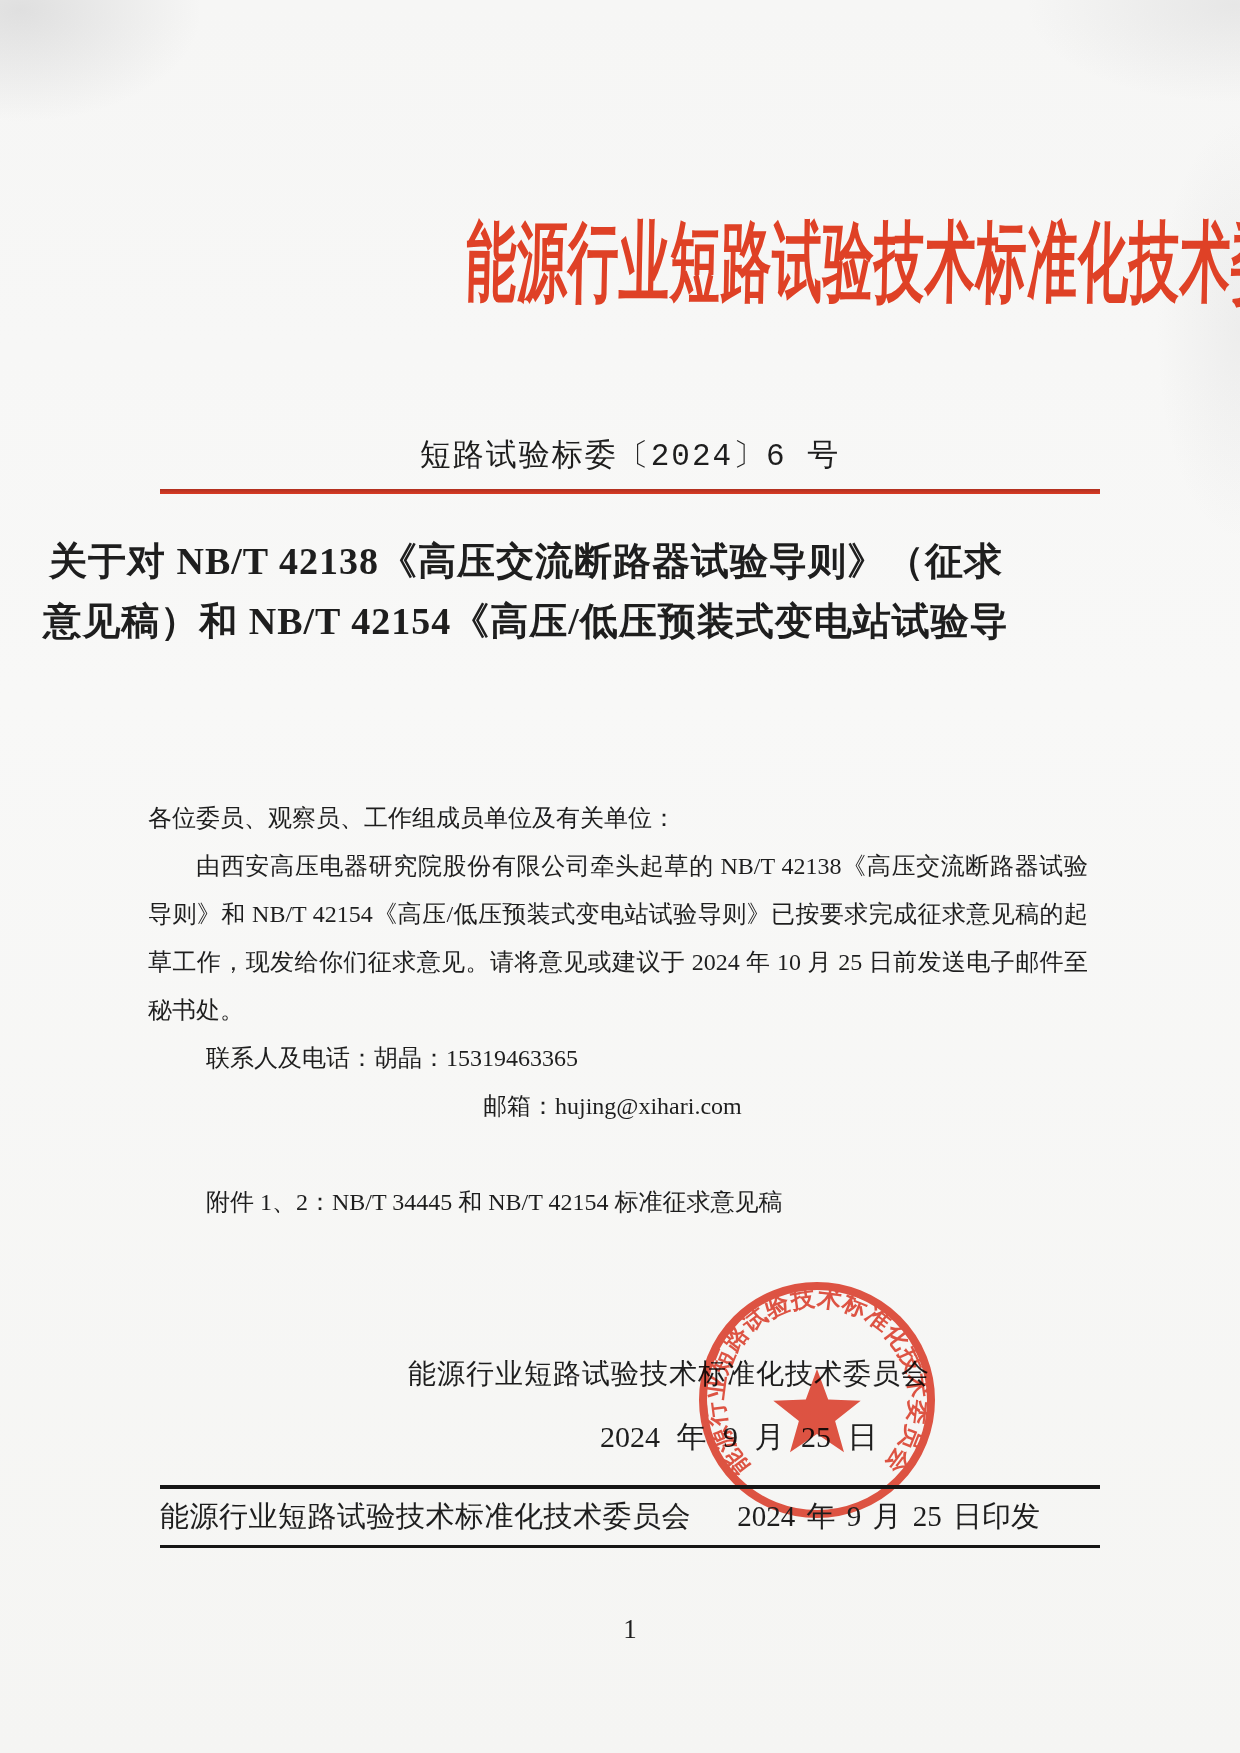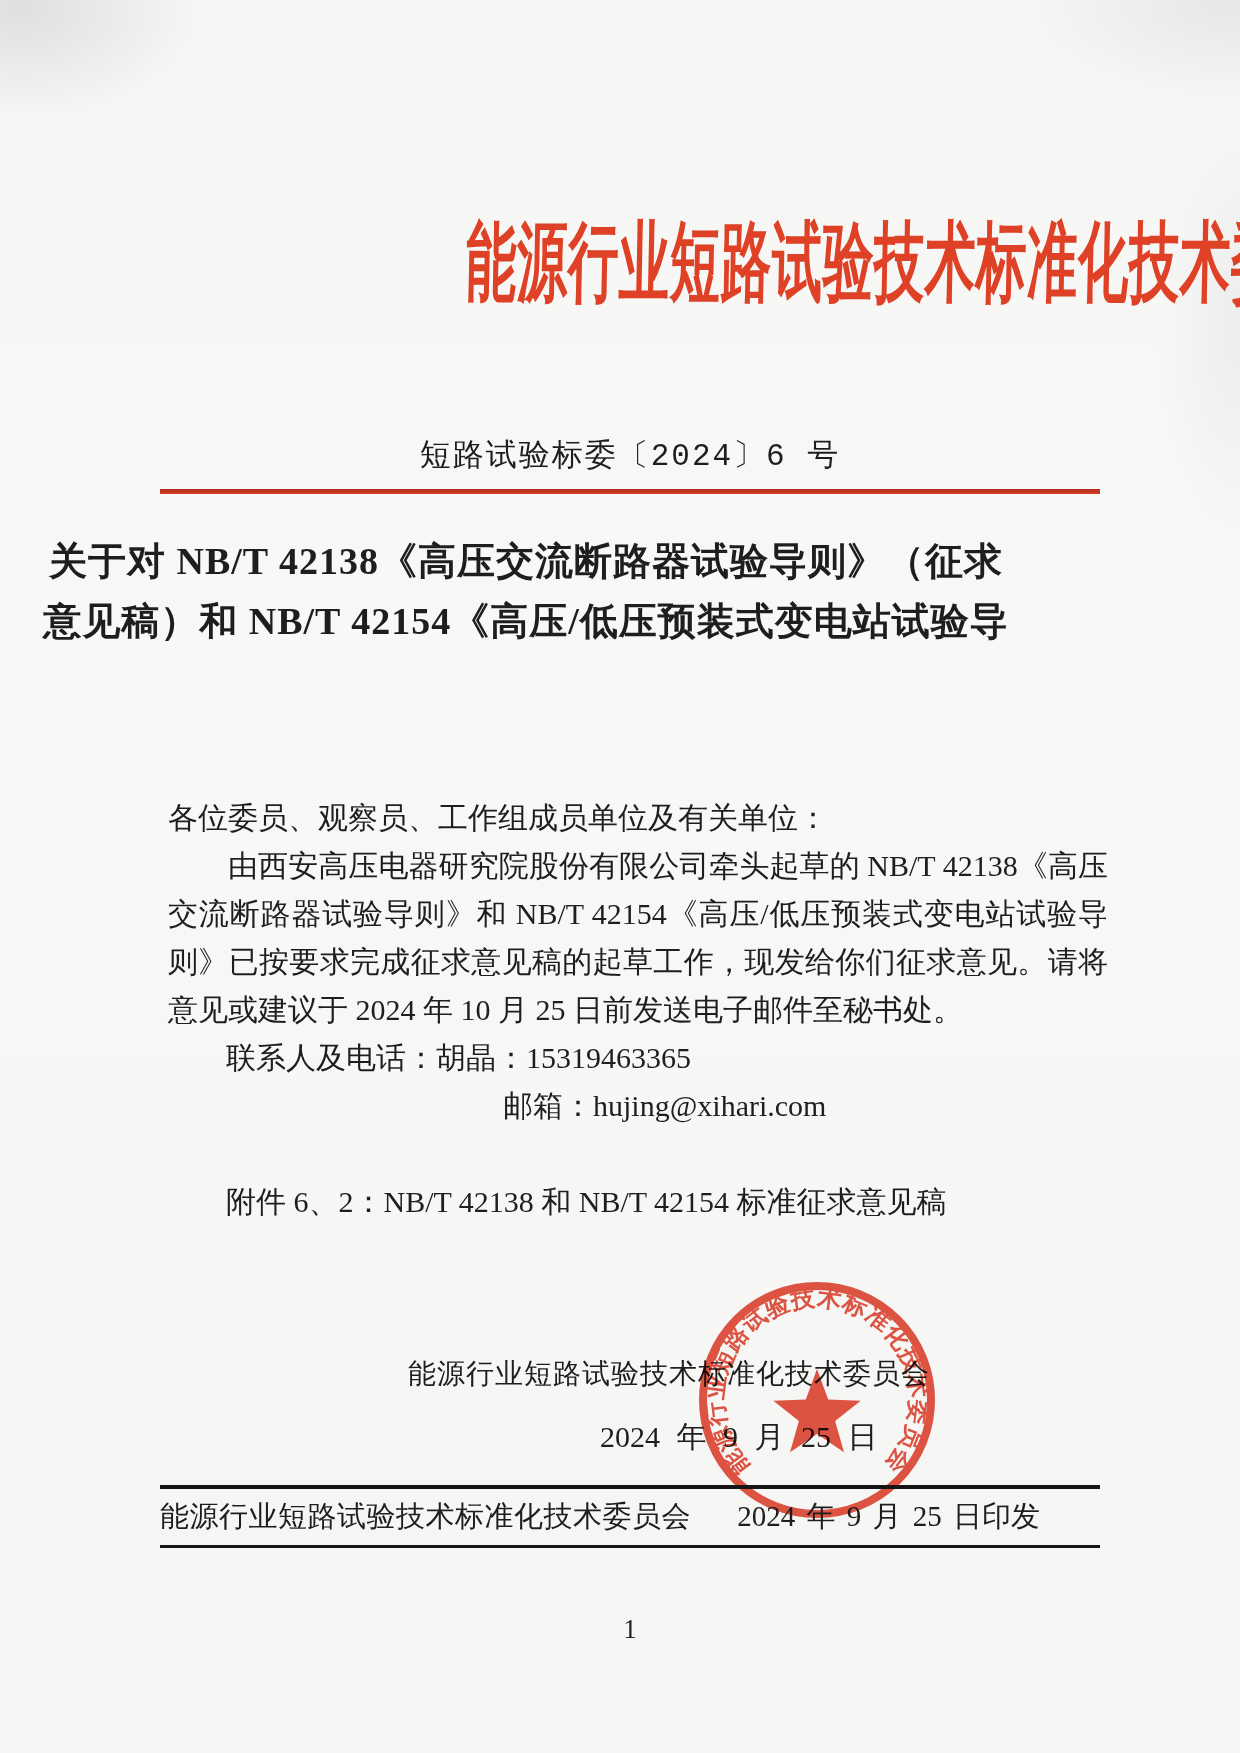--- a/index.html
+++ b/index.html
@@ -43,22 +43,22 @@
   }
 
   .notice-title {
     top: 531px; left: 0; width: 1052px; text-align: center;
     font-weight: bold; font-size: 38px; line-height: 60px;
     letter-spacing: 1px;
   }
   .notice-title div { white-space: nowrap; }
 
   .body-block {
-    top: 794px; left: 168px; width: 940px;
-    font-size: 30px; line-height: 48px;
+    top: 794px; left: 148px; width: 940px;
+    font-size: 24px; line-height: 48px;
   }
   .body-block p { margin: 0; }
   .para { text-align: justify; text-indent: 2em; }
   .indent-2 { padding-left: 58px; }
   .email-line { padding-left: 335px; font-family: Liberation Serif, serif; }
   .spacer-line { height: 48px; }
 
   .signature-org {
     top: 1355px; left: 160px; width: 770px;
     text-align: right; font-size: 28px; white-space: nowrap;
@@ -107,21 +107,21 @@
     <div>关于对 NB/T 42138《高压交流断路器试验导则》（征求</div>
     <div>意见稿）和 NB/T 42154《高压/低压预装式变电站试验导</div>
   </div>
 
   <div class="abs body-block">
     <p>各位委员、观察员、工作组成员单位及有关单位：</p>
     <p class="para">由西安高压电器研究院股份有限公司牵头起草的 NB/T 42138《高压交流断路器试验导则》和 NB/T 42154《高压/低压预装式变电站试验导则》已按要求完成征求意见稿的起草工作，现发给你们征求意见。请将意见或建议于 2024 年 10 月 25 日前发送电子邮件至秘书处。</p>
     <p class="indent-2">联系人及电话：胡晶：15319463365</p>
     <p class="email-line">邮箱：hujing@xihari.com</p>
     <div class="spacer-line"></div>
-    <p class="indent-2">附件 6、2：NB/T 42138 和 NB/T 42154 标准征求意见稿</p>
+    <p class="indent-2">附件 1、2：NB/T 34445 和 NB/T 42154 标准征求意见稿</p>
   </div>
 
   <div class="abs signature-org">能源行业短路试验技术标准化技术委员会</div>
   <div class="abs signature-date">2024 年 9 月 25 日</div>
 
   <svg class="abs seal" viewBox="0 0 255 255" aria-hidden="true">
     <circle cx="127" cy="128" r="114" fill="none" stroke="var(--seal-red, #e23e2b)" stroke-width="8"></circle>
     <polygon points="127,97 138.2,127.6 170.7,128.8 145.1,148.9 154,180.2 127,162 100,180.2 108.9,148.9 83.3,128.8 115.8,127.6" fill="var(--seal-red, #e23e2b)"></polygon>
     <defs>
       <path id="sealTextPath" d="M 60.5 194.5 A 94 94 0 1 1 193.5 194.5" fill="none"></path>

